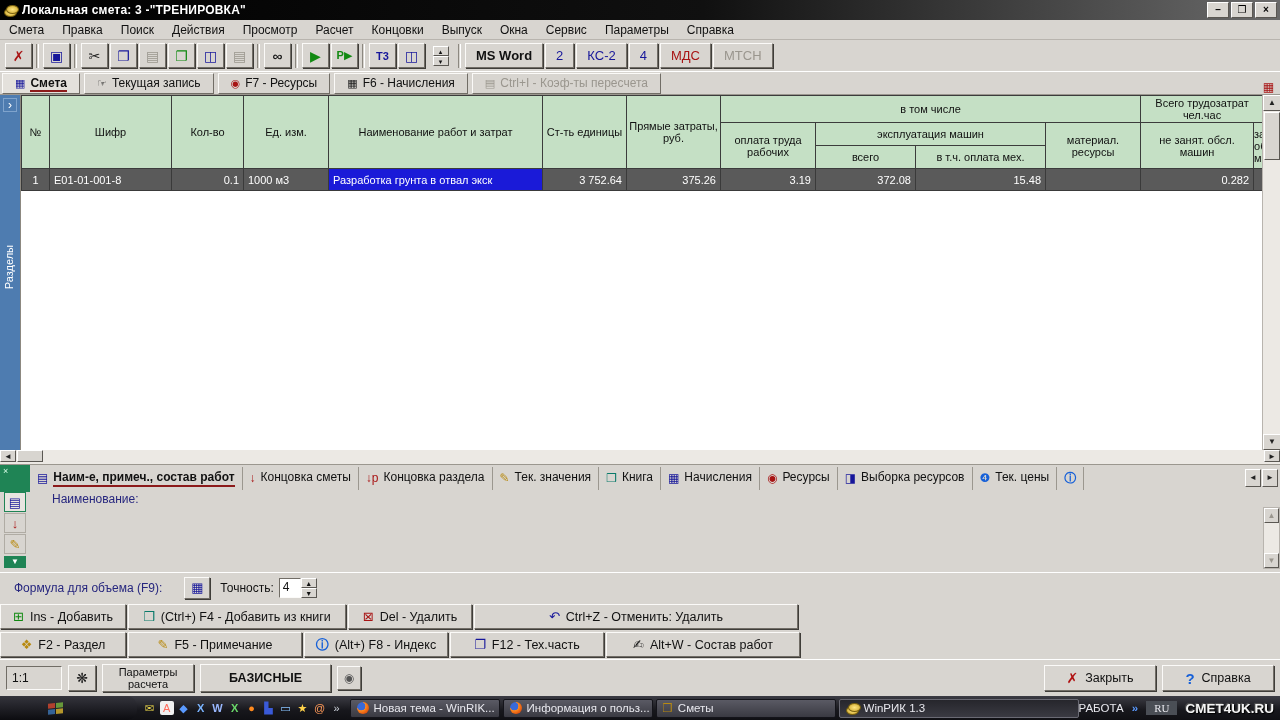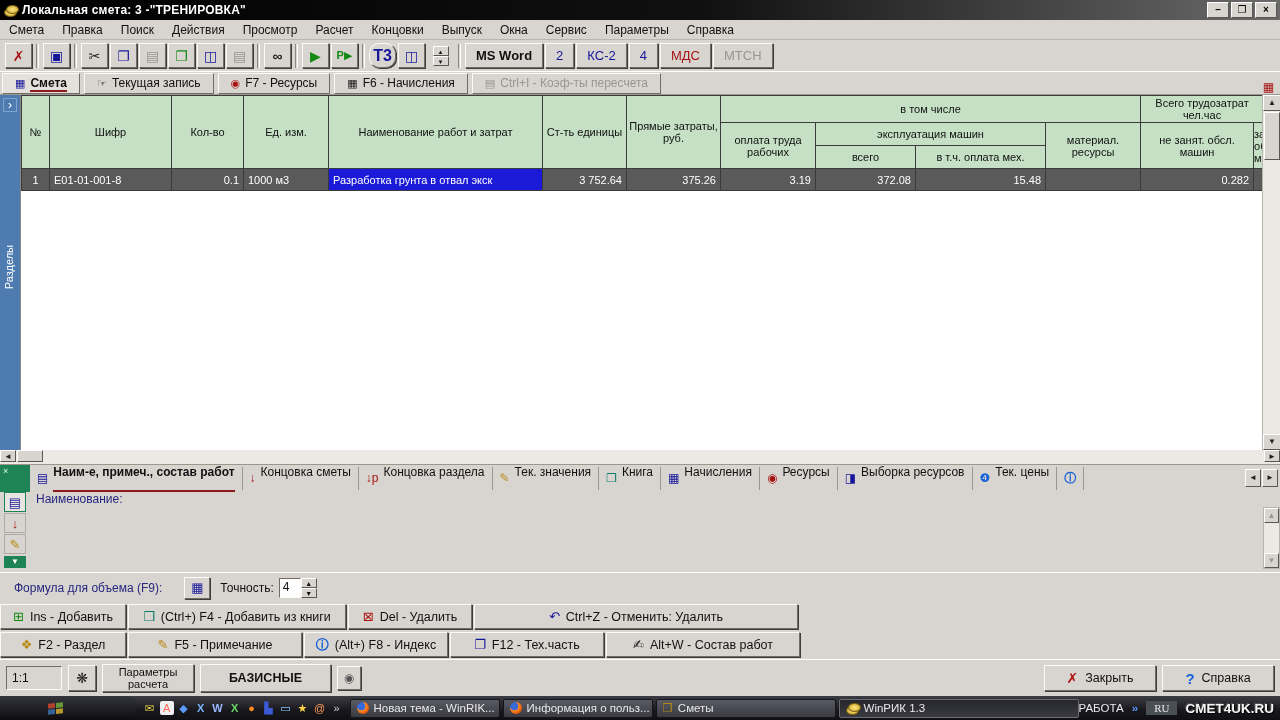--- a/index.html
+++ b/index.html
@@ -53,32 +53,32 @@
   .sbtn { width:18px; height:16px; background:#d8d5d0; border:1px solid; border-color:#fff #5a5752 #5a5752 #fff; font-size:8px; text-align:center; line-height:14px; color:#222; }
   #vthumb { width:16px; height:48px; margin:1px; background:#d8d5d0; border:1px solid; border-color:#fff #5a5752 #5a5752 #fff; }
   #hscroll { left:0; top:450px; width:1280px; height:14px; background:#ece9e4; display:flex; }
   #hthumb { width:26px; height:12px; background:#d8d5d0; border:1px solid; border-color:#fff #5a5752 #5a5752 #fff; margin-left:1px; }
   #hspacer { flex:1; }
 
   
   #btabs { left:0; top:464px; width:1280px; height:27px; display:flex; align-items:center; border-top:1px solid #9b978f; }
   #greenbox { width:30px; height:27px; background:#1f8455; color:#d8ffe8; font-size:9px; padding:1px 3px; }
   .btab { height:23px; padding:0 7px; display:flex; align-items:center; gap:5px; font-size:12px; border-right:1px solid #9b978f; }
-  .btab .lbl { border-bottom:2px solid transparent; padding-bottom:11px; }
+  .btab .lbl { border-bottom:2px solid transparent; padding-bottom:1px; }
   .btab.active .lbl { border-bottom:2px solid #8c1a1a; font-weight:bold; }
   .btab .ic { font-size:12px; }
   #btabnav { margin-left:auto; display:flex; gap:1px; padding-right:2px; }
 
   
   #namepanel { left:0; top:491px; width:1280px; height:81px; }
   #lstrip { position:absolute; left:0; top:0; width:30px; height:81px; }
   .lsbtn { width:22px; height:20px; margin:1px 4px; display:flex; align-items:center; justify-content:center; font-size:13px; background:#d8d5d0; border:1px solid #b0aca4; }
   .lsbtn.sel { border:1px solid #1f8455; background:#e8e5e0; }
   #ddgreen { width:22px; height:12px; margin:2px 4px; background:#1f8455; color:#fff; font-size:8px; text-align:center; line-height:11px; }
-  #namelabel { position:absolute; left:36px; top:1px; color:#26267e; font-size:12px; }
+  #namelabel { position:absolute; left:52px; top:1px; color:#26267e; font-size:12px; }
   #nametext { position:absolute; left:30px; top:16px; width:1233px; height:62px; background:#fdfbe7; border:1px solid; border-color:#716d66 #fbfaf8 #fbfaf8 #716d66; font-family:"Liberation Sans",sans-serif; font-size:12.5px; padding:2px 5px; resize:none; overflow:hidden; color:#111; }
   #namescroll { position:absolute; right:0; top:16px; width:17px; height:62px; background:#ece9e4; display:flex; flex-direction:column; justify-content:space-between; border:1px solid #b8b4ae; }
   #namescroll .sbtn { color:#9a968e; height:15px; width:15px; }
 
   
   #formula { left:0; top:572px; width:1280px; height:30px; display:flex; align-items:center; border-top:1px solid #fff; }
   #formula .lab { color:#26267e; padding:0 14px; font-size:12px; }
   #finput { width:985px; height:20px; border:1px solid; border-color:#716d66 #fbfaf8 #fbfaf8 #716d66; background:#fff; font-size:12px; padding:0 4px; font-family:"Liberation Sans",sans-serif; }
   #calcbtn { width:26px; height:22px; margin-left:8px; font-size:13px; color:#16169a; display:flex; align-items:center; justify-content:center; }
   #preclabel { margin-left:10px; font-size:12px; }
@@ -163,21 +163,21 @@
   <span class="tbtn raised dis">▤</span>
   <span class="tbtn raised green">❐</span>
   <span class="tbtn raised navy">◫</span>
   <span class="tbtn raised dis">▤</span>
   <span class="sep"></span>
   <span class="tbtn raised blk">∞</span>
   <span class="sep"></span>
   <span class="tbtn raised green">▶</span>
   <span class="tbtn raised green" style="font-size:11px;">P▶</span>
   <span class="sep"></span>
-  <span class="tbtn raised navy" style="font-size:16px;border-radius:10px;">Т3</span>
+  <span class="tbtn raised navy" style="font-size:11px;">Т3</span>
   <span class="tbtn raised navy">◫</span>
   <span class="tbtn" style="flex-direction:column;">
     <span class="spinners">
         <div>▴</div>
         <div>▾</div>
       </span>
   </span>
   <span class="sep"></span>
   <span class="ttext raised" style="font-weight:bold;">MS Word</span>
   <span class="ttext raised navy">2</span>

